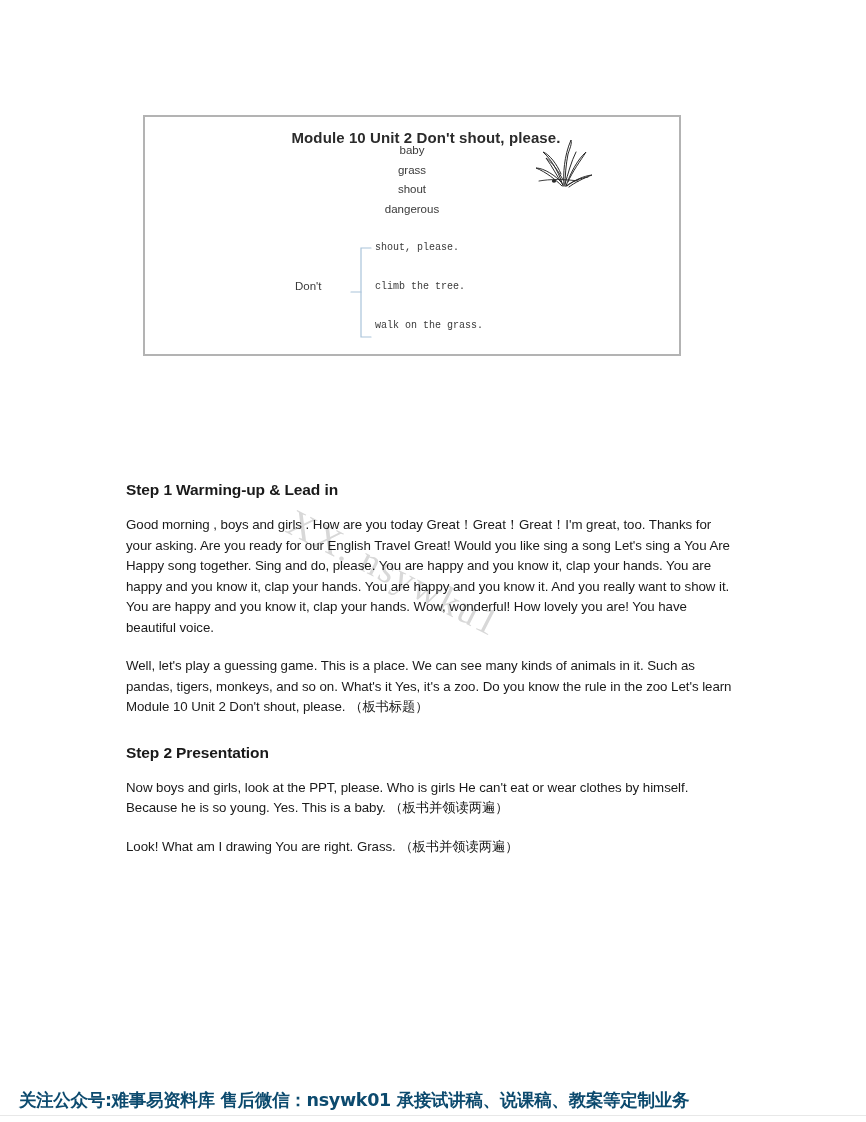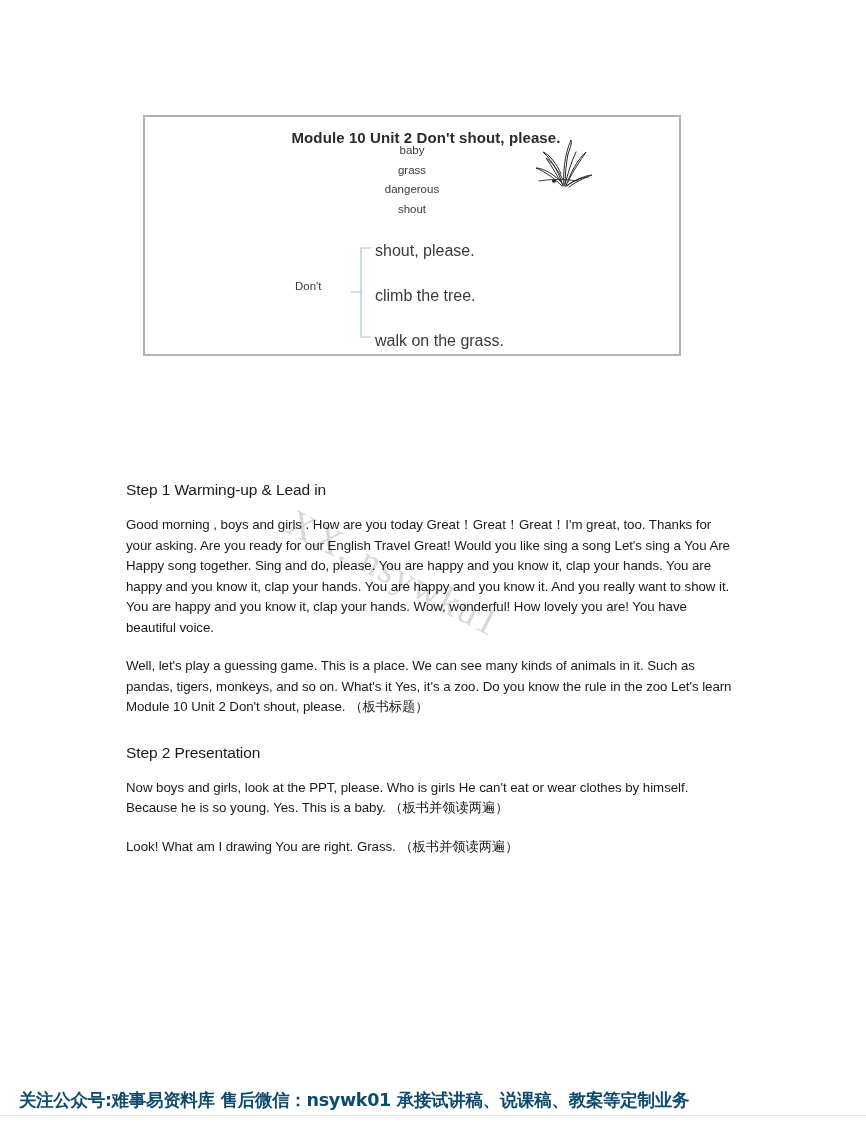--- a/index.html
+++ b/index.html
@@ -85,45 +85,46 @@
     top: 0;
     width: 26px;
     height: 95px;
   }
   .brace-lines {
     position: absolute;
     left: 80px;
     top: -2px;
   }
   .brace-lines .line {
-    font-size: 16px;
+    font-size: 10px;
     color: #3a3a3a;
     line-height: 1;
     margin-bottom: 29px;
+    font-family: Liberation Mono, monospace;
   }
   .brace-lines .line:last-child { margin-bottom: 0; }
 
   
   .doc {
     position: absolute;
     left: 126px;
     top: 455px;
     width: 608px;
   }
   h1.doc-h1 {
     font-family: "DejaVu Sans", sans-serif;
     font-size: 19px;
     font-weight: bold;
     margin: 0 0 30px 0;
     color: #000000;
     letter-spacing: 0.5px;
   }
   h2.doc-h2 {
     font-size: 15.5px;
-    font-weight: normal;
+    font-weight: bold;
     margin: 26px 0 16px 0;
     color: #1a1a1a;
     letter-spacing: -0.1px;
   }
   p.doc-p {
     font-size: 13.3px;
     line-height: 20.5px;
     margin: 0 0 18px 0;
     color: #1a1a1a;
     text-align: left;
@@ -174,22 +175,22 @@
 <body>
 
 <div class="board-figure">
   <div class="board-inner">
 
     <div class="board-title">Module 10 Unit 2 Don't shout, please.</div>
 
     <div class="word-list">
       <div class="word">baby</div>
       <div class="word">grass</div>
+      <div class="word">shout</div>
       <div class="word">dangerous</div>
-      <div class="word">shout</div>
     </div>
 
     <svg class="grass-art" viewBox="0 0 66 58">
       <g fill="none" stroke="#2a2a2a" stroke-width="1" stroke-linecap="round">
         <path d="M34 52 C33 40 34 22 41 6 C42 10 40 14 38 20 C36 30 35 42 35 52"></path>
         <path d="M33 52 C30 42 24 28 13 18 C19 20 27 30 31 40"></path>
         <path d="M32 52 C26 46 16 38 6 34 C14 34 26 42 31 48"></path>
         <path d="M33 51 C28 44 22 32 16 24 C22 28 29 38 33 46"></path>
         <path d="M36 52 C40 40 47 26 56 18 C51 26 42 38 38 48"></path>
         <path d="M37 52 C44 46 54 42 62 41 C54 44 44 49 39 53"></path>

